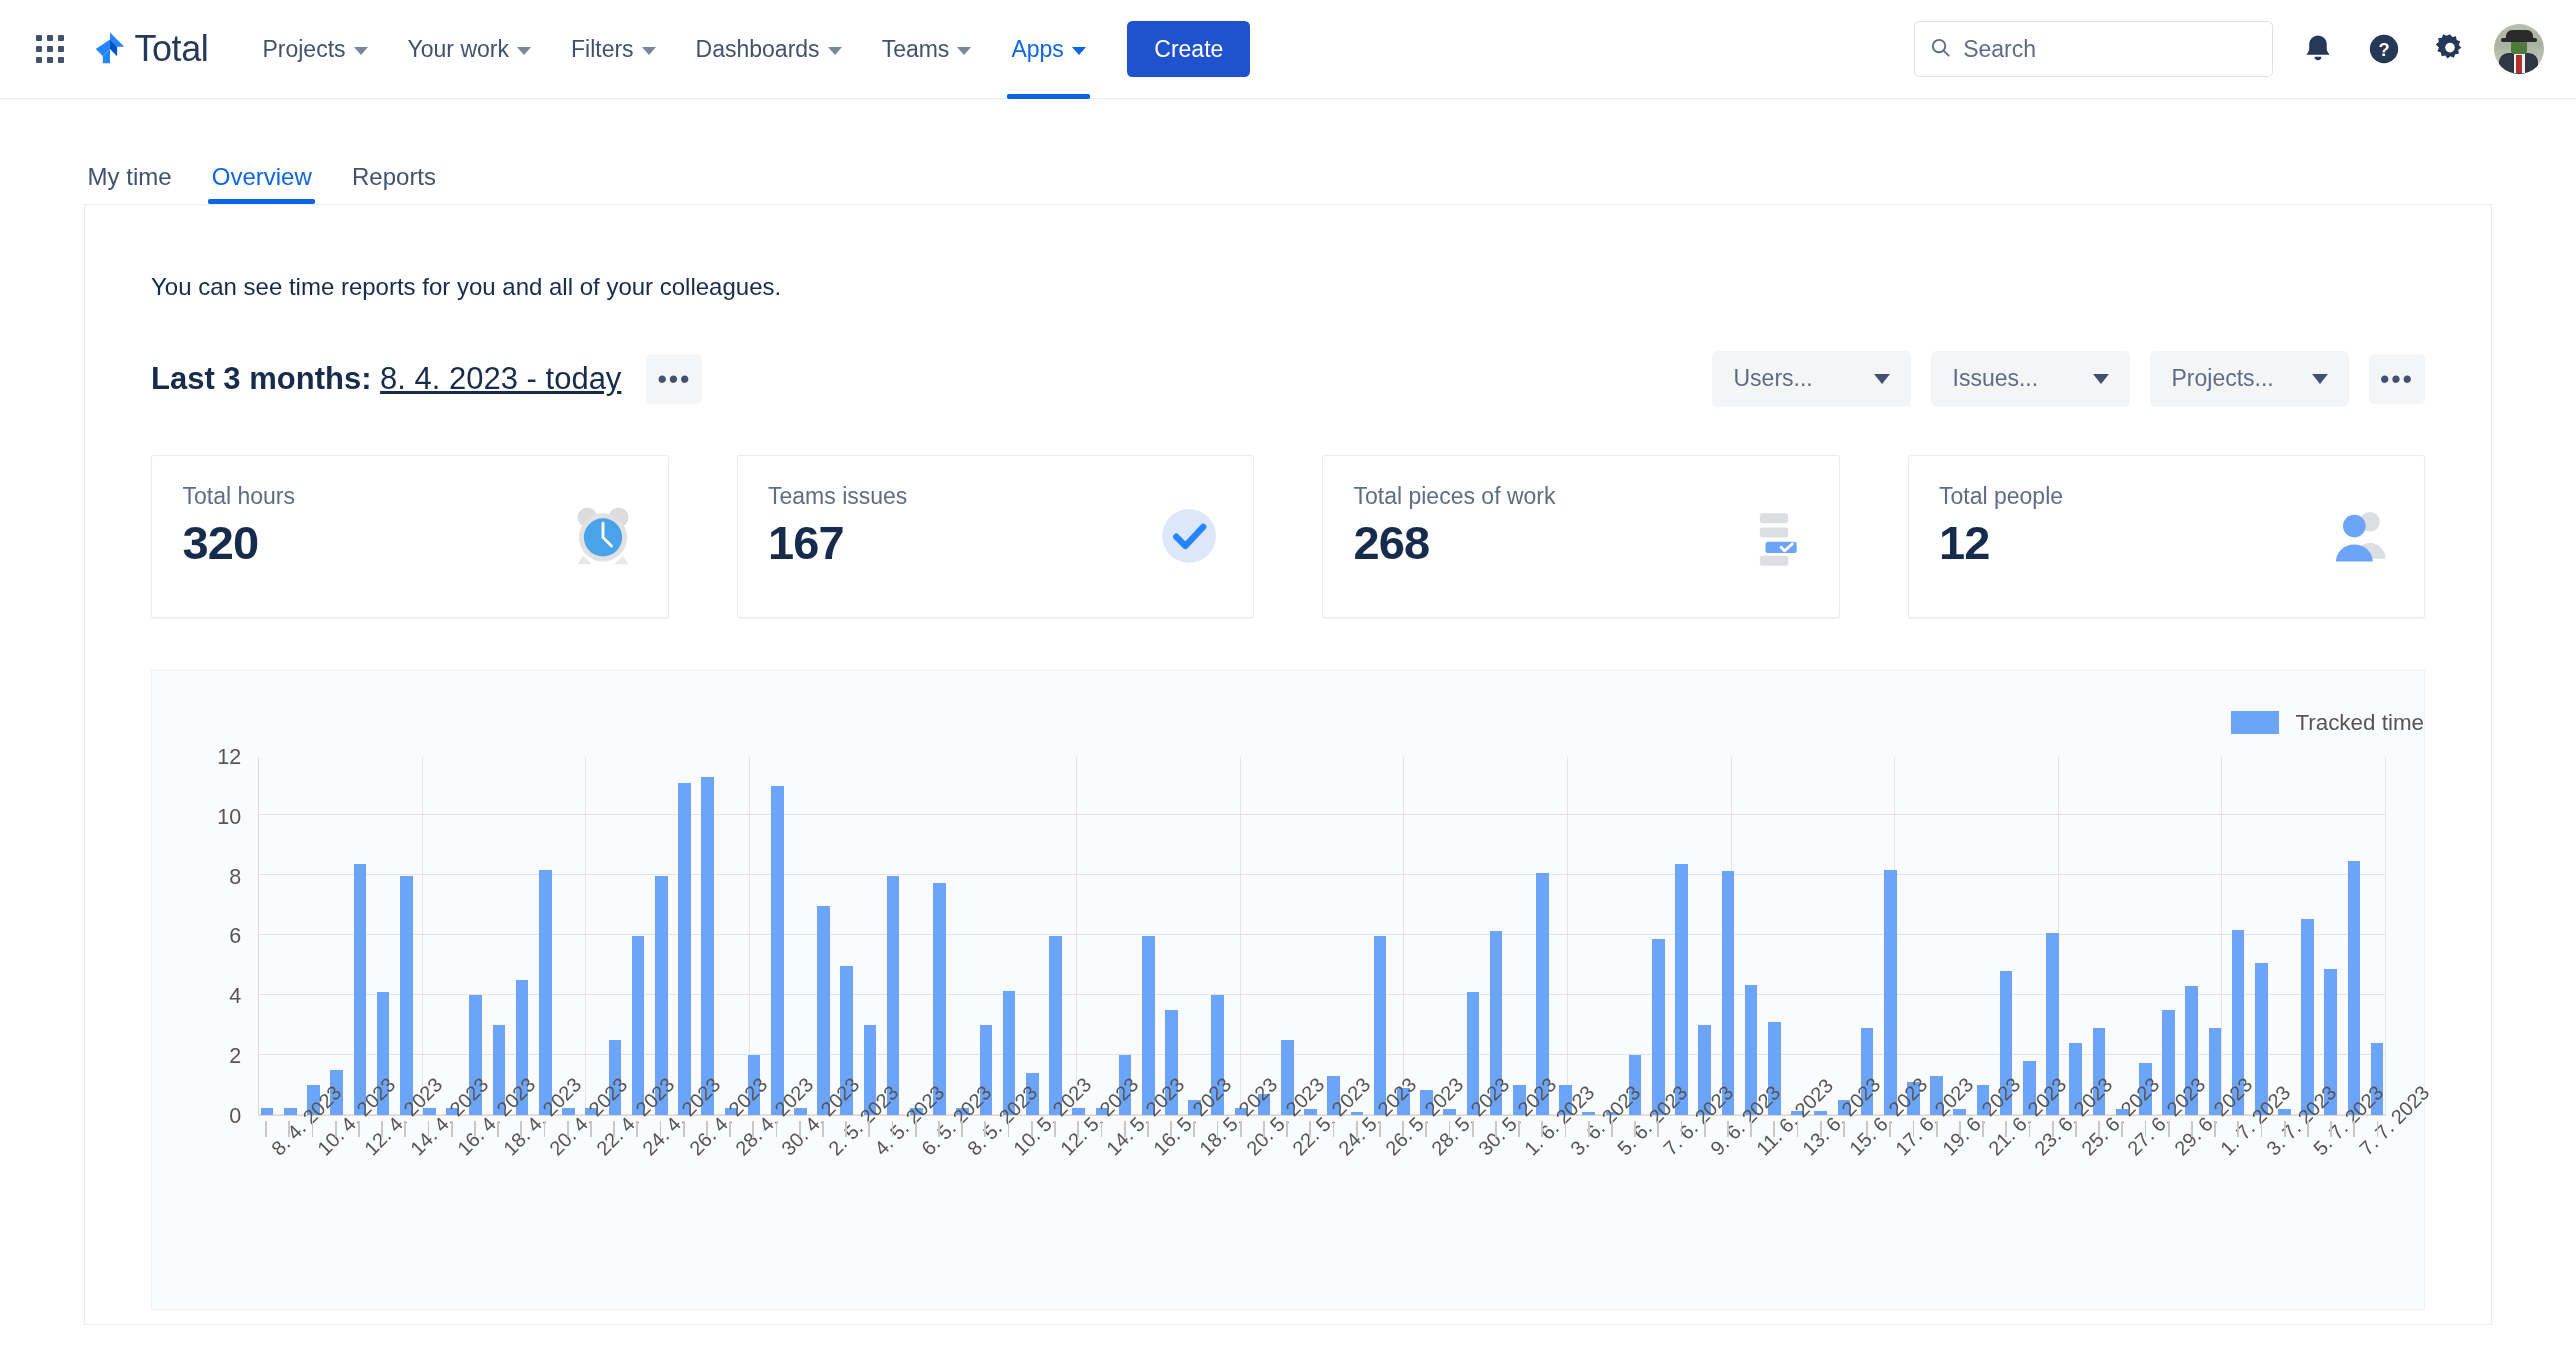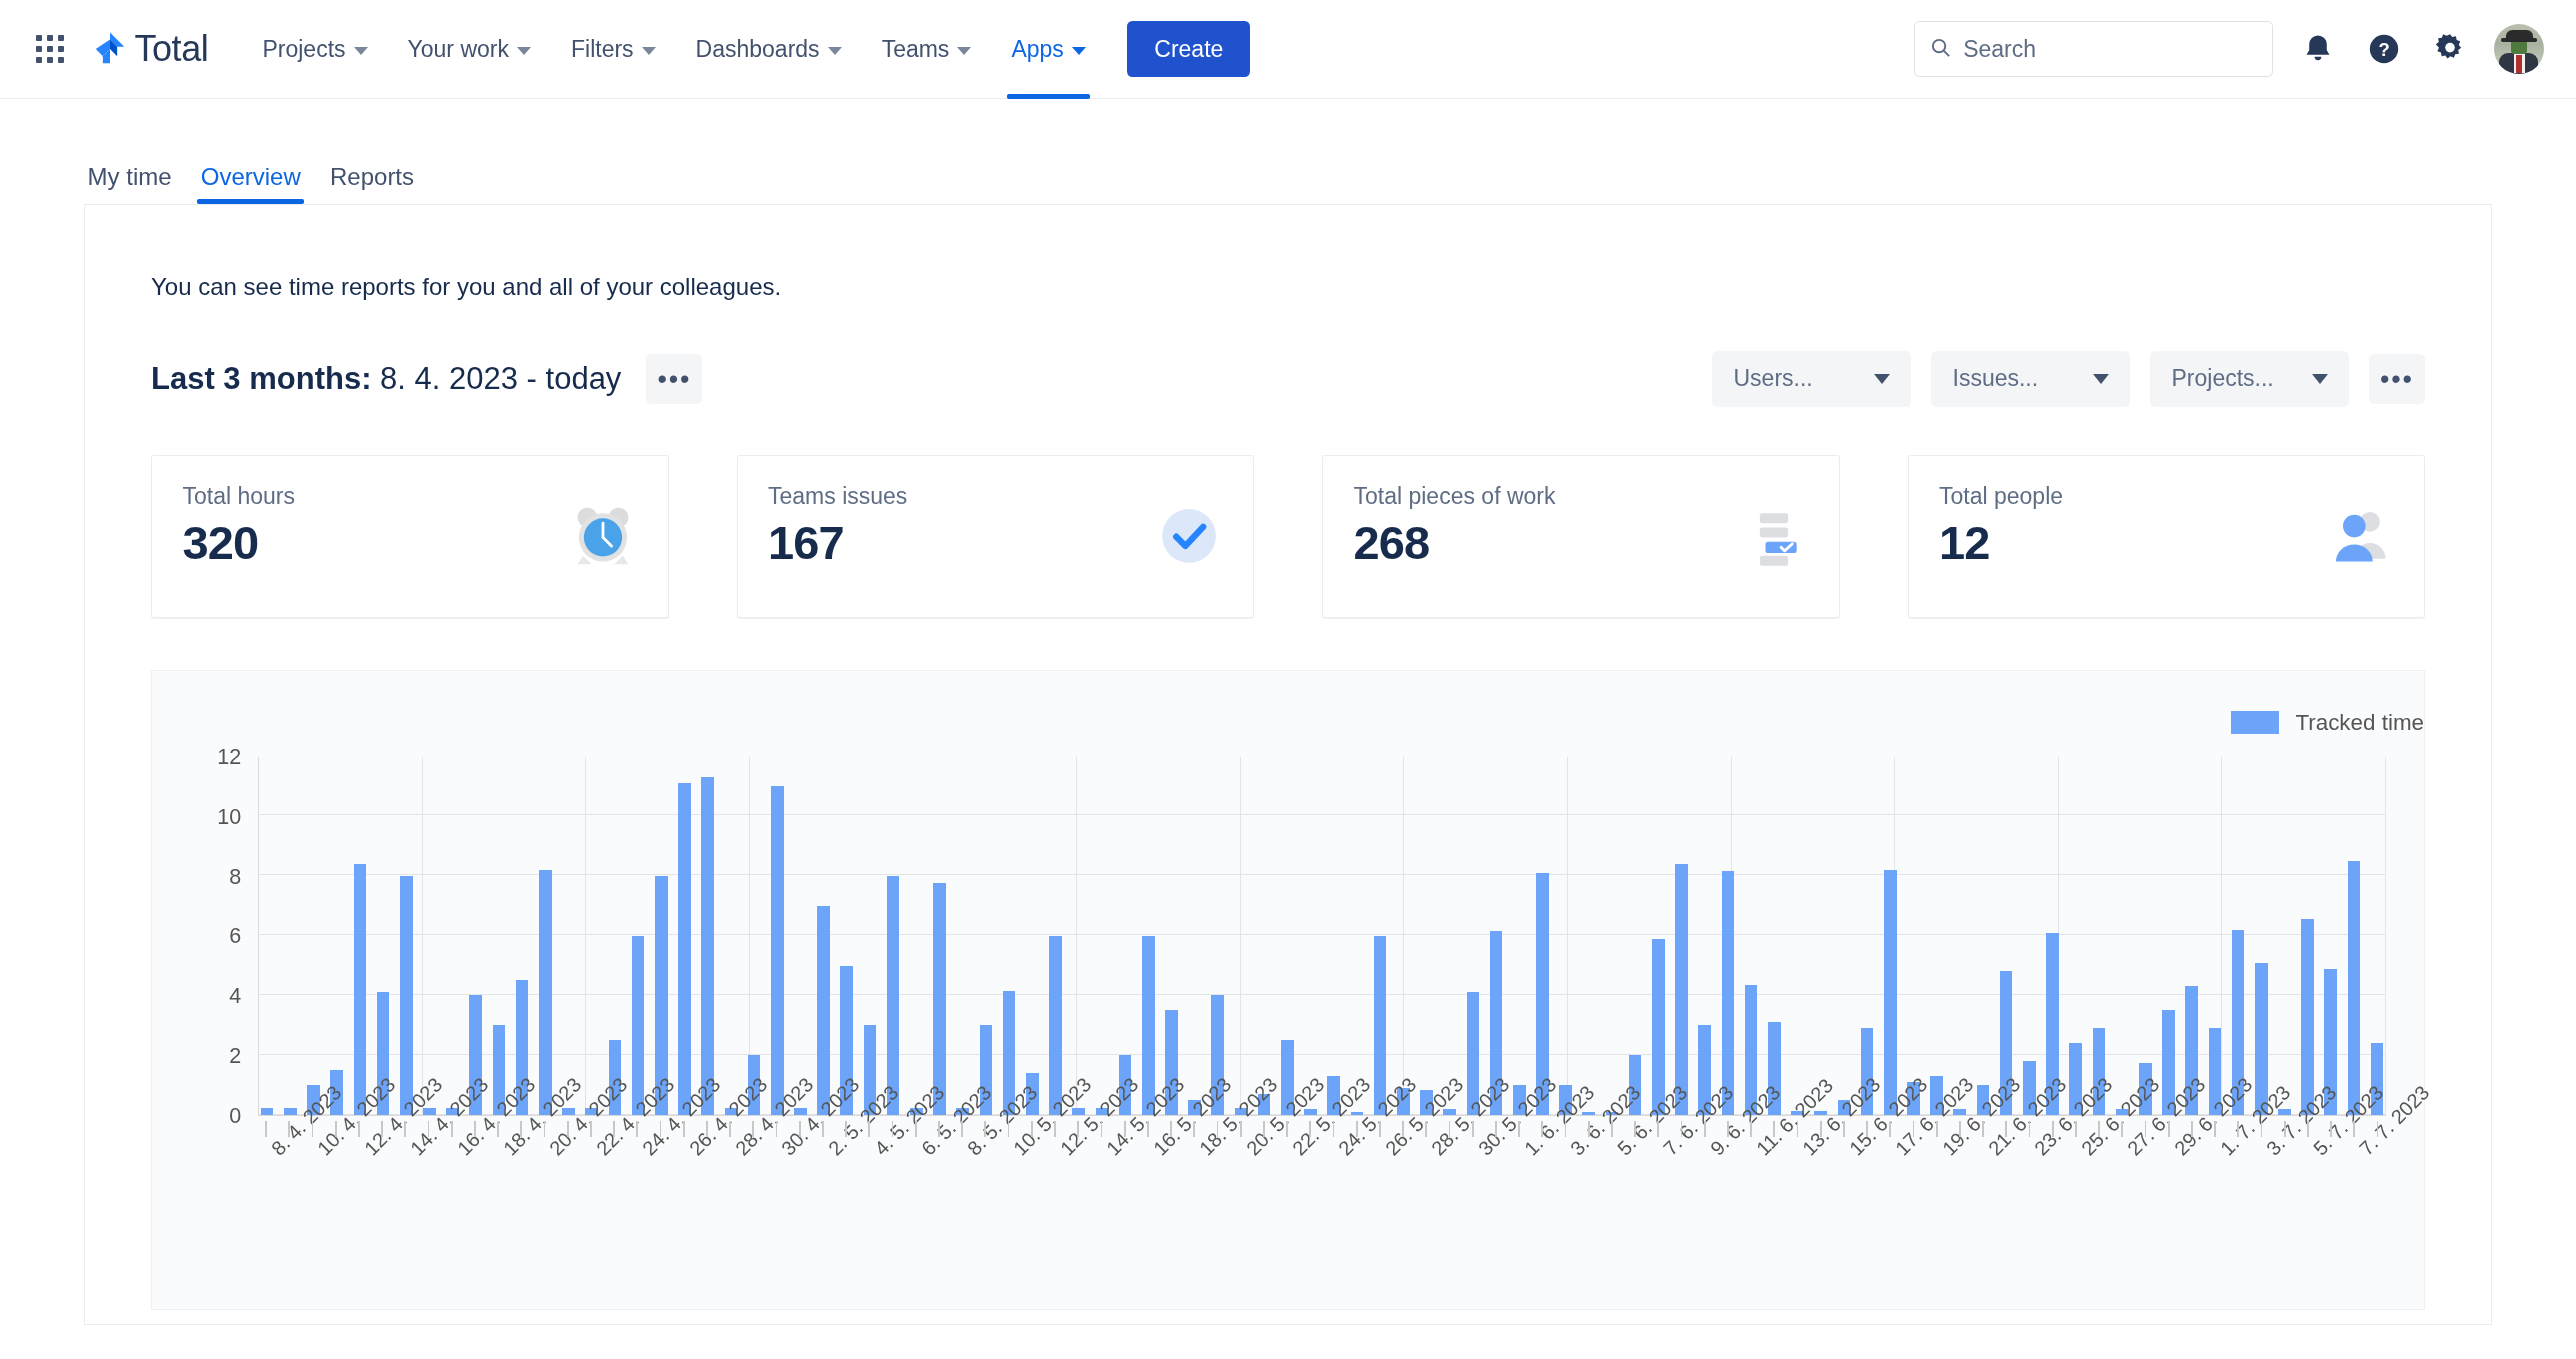--- a/index.html
+++ b/index.html
@@ -74,40 +74,40 @@
   }
   .avatar .hat { position:absolute; left:11.7px; top:6.3px; width:27px; height:10px; background:#2b2b2b; border-radius:6.3px 6.3px 1.8px 1.8px; }
   .avatar .hatbrim { position:absolute; left:7.2px; top:14.4px; width:36px; height:3.6px; background:#2b2b2b; border-radius:1.8px; }
   .avatar .face { position:absolute; left:17px; top:16px; width:16px; height:13.5px; background:#4e7a3f; border-radius:3.6px; }
   .avatar .body { position:absolute; left:5.4px; top:29px; width:39px; height:23px; background:#2f3744; border-radius:9px 9px 0 0; }
   .avatar .shirt { position:absolute; left:20px; top:29px; width:10.8px; height:20px; background:#f2f2f2; }
   .avatar .tie { position:absolute; left:22.4px; top:30.5px; width:5.4px; height:18px; background:#b03030; }
 
   
   .page { padding: 0 84px; }
-  .tabs { display: flex; gap: 22px; padding-top: 59px; }
+  .tabs { display: flex; gap: 33px; padding-top: 59px; }
   .tab {
     font-size: 24px; color: #42526e; padding: 5.4px 3.6px 12.6px; cursor: pointer; position: relative;
   }
   .tab.active { color: #0c66e4; font-weight: 400; }
   .tab.active::after {
     content:""; position:absolute; left:0; right:0; bottom:0; height:4.5px; background:#0c66e4; border-radius:1.8px;
   }
 
   .panel {
     border: 1.8px solid #ebecf0; border-top: 1.8px solid #ebecf0;
     background:#fff; margin-top: 0; min-height: 1121px;
     padding: 0 66px 0 66px;
   }
   .intro { font-size: 24px; color: #172b4d; padding-top: 68px; }
 
   .rangerow { display: flex; align-items: center; margin-top: 50px; }
   .rangetitle { font-size: 31px; color: #172b4d; }
   .rangetitle b { font-weight: 700; }
-  .rangetitle span.range { font-weight: 400; }
+  .rangetitle span.range { font-weight: 400; text-decoration: underline; }
   .ellipsisbtn {
     margin-left: 25px; background: #f4f5f7; border-radius: 5.4px; width: 56px; height: 50px;
     display:flex; align-items:center; justify-content:center; cursor:pointer;
     color:#42526e; font-size: 27px; letter-spacing: 1.8px; line-height: 0;
   }
   .filters { margin-left: auto; display: flex; align-items: center; gap: 20px; }
   .filterbtn {
     background: #f4f5f7; border-radius: 5.4px; height: 56px; min-width: 199px;
     display: flex; align-items: center; justify-content: space-between;
     padding: 0 21.5px; font-size: 23px; color: #5e6c84; cursor: pointer;

